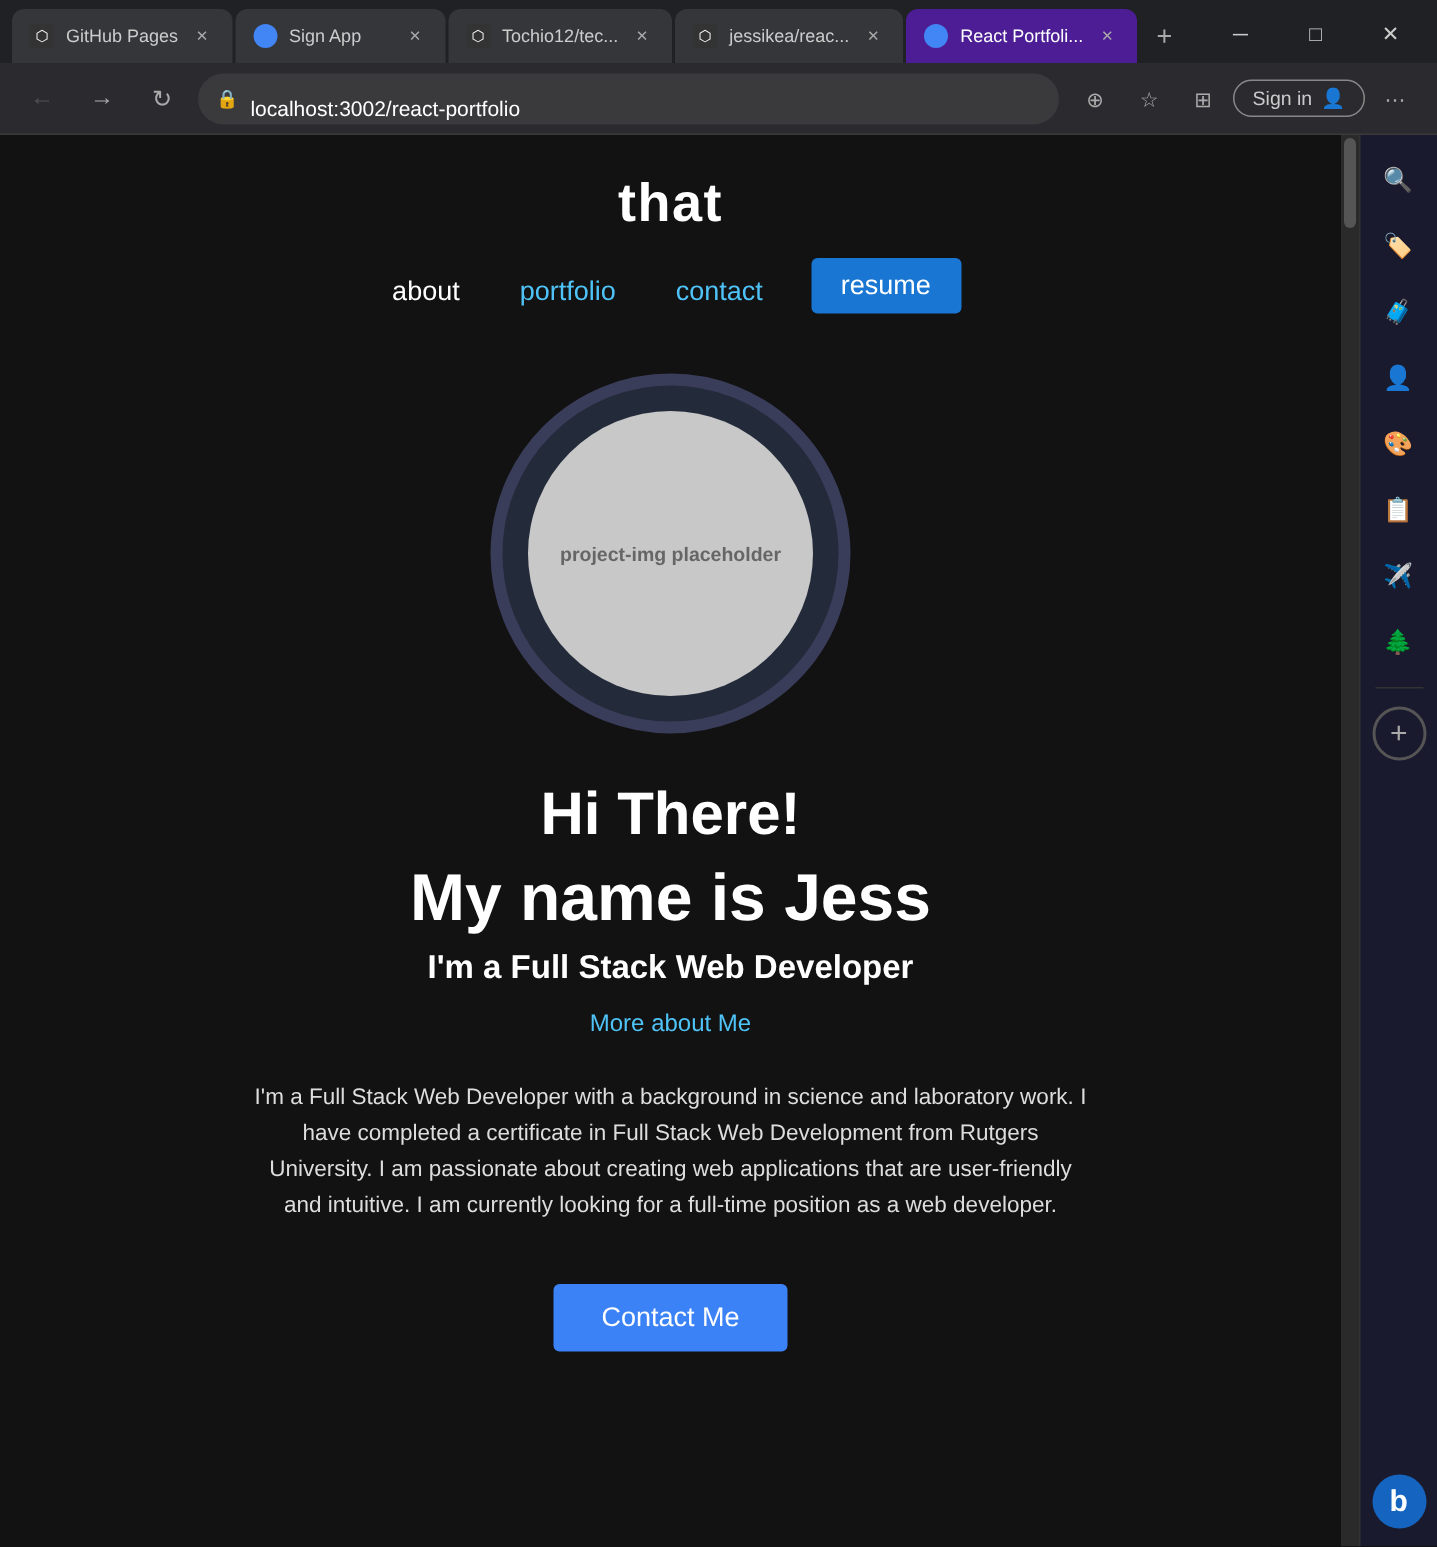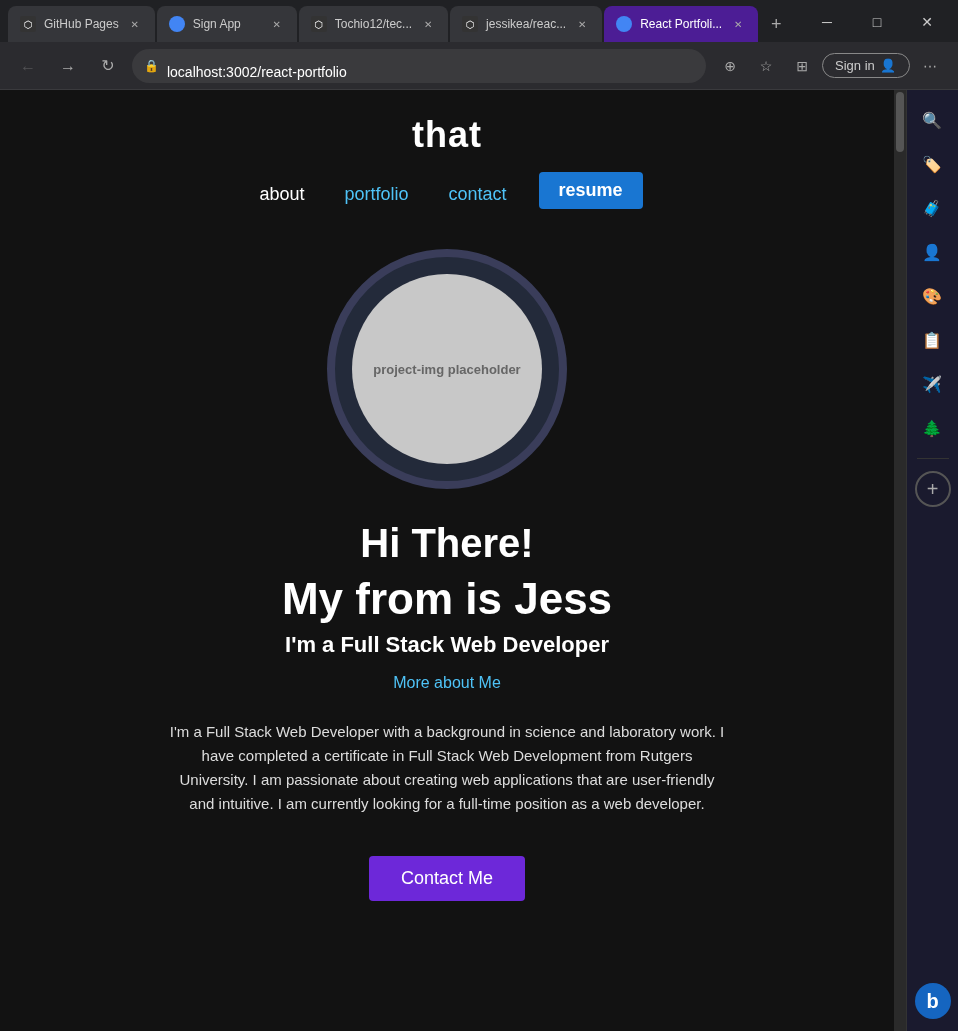--- a/index.html
+++ b/index.html
@@ -31,36 +31,36 @@
     .browser-content { display: flex; flex: 1; overflow: hidden; }
 
     
     .page { flex: 1; background: #121212; overflow-y: auto; display: flex; flex-direction: column; align-items: center; }
 
     .site-nav { display: flex; flex-direction: column; align-items: center; padding: 24px 0 8px; width: 100%; }
     .site-title { font-size: 36px; font-weight: bold; color: #fff; letter-spacing: 1px; margin-bottom: 16px; }
     .nav-links { display: flex; gap: 24px; align-items: flex-end; }
     .nav-link { color: #4fc3f7; text-decoration: none; font-size: 18px; cursor: pointer; padding: 4px 8px; }
     .nav-link.active { color: #fff; }
-    .nav-resume { background: #1976d2; color: #fff; border: none; border-radius: 4px; padding: 8px 20px; font-size: 18px; cursor: pointer; font-weight: bold; }
+    .nav-resume { background: #1976d2; color: #fff; border: none; border-radius: 4px; padding: 8px 20px; font-size: 18px; cursor: pointer; }
 
     .hero { display: flex; flex-direction: column; align-items: center; padding: 32px 0 16px; }
 
     .profile-circle-outer { width: 240px; height: 240px; border-radius: 50%; border: 8px solid #3a3d5a; background: #232a3a; display: flex; align-items: center; justify-content: center; margin-bottom: 32px; }
     .profile-circle-inner { width: 190px; height: 190px; border-radius: 50%; background: #c8c8c8; display: flex; align-items: center; justify-content: center; }
     .placeholder-text { color: #666; font-size: 13px; font-weight: bold; }
 
     .greeting { font-size: 40px; font-weight: bold; color: #fff; text-align: center; margin-bottom: 8px; }
     .name-line { font-size: 44px; font-weight: bold; color: #fff; text-align: center; margin-bottom: 8px; }
     .subtitle { font-size: 22px; font-weight: bold; color: #fff; text-align: center; margin-bottom: 16px; }
     .more-link { color: #4fc3f7; font-size: 16px; text-decoration: none; margin-bottom: 28px; cursor: pointer; }
 
     .bio-text { max-width: 600px; text-align: center; font-size: 15px; line-height: 1.6; color: #ddd; margin-bottom: 40px; padding: 0 20px; }
 
-    .contact-btn { background: #6d28d9; color: #fff; border: none; border-radius: 4px; padding: 12px 32px; font-size: 18px; cursor: pointer; margin-bottom: 40px; }
+    .contact-btn { background: #3b82f6; color: #fff; border: none; border-radius: 4px; padding: 12px 32px; font-size: 18px; cursor: pointer; margin-bottom: 40px; }
 
     
     .bing-sidebar { width: 52px; background: #1a1a2e; border-left: 1px solid #333; display: flex; flex-direction: column; align-items: center; padding: 12px 0; gap: 8px; }
     .bing-icon { width: 36px; height: 36px; border-radius: 50%; display: flex; align-items: center; justify-content: center; cursor: pointer; font-size: 18px; }
     .bing-divider { width: 32px; height: 1px; background: #333; margin: 4px 0; }
     .bing-main { background: #1565c0; width: 36px; height: 36px; border-radius: 50%; display: flex; align-items: center; justify-content: center; font-size: 20px; font-weight: bold; color: #fff; cursor: pointer; }
     .bing-add { width: 36px; height: 36px; border-radius: 50%; border: 2px solid #555; display: flex; align-items: center; justify-content: center; color: #aaa; font-size: 20px; cursor: pointer; }
 
     .scrollbar-track { width: 12px; background: #2a2a2a; }
     .scrollbar-thumb { width: 8px; margin: 2px; height: 60px; background: #555; border-radius: 4px; }
@@ -139,21 +139,21 @@
       </div>
 
       <div class="hero">
         <div class="profile-circle-outer">
           <div class="profile-circle-inner">
             <span class="placeholder-text">project-img placeholder</span>
           </div>
         </div>
 
         <div class="greeting">Hi There!</div>
-        <div class="name-line">My from is Jess</div>
+        <div class="name-line">My name is Jess</div>
         <div class="subtitle">I'm a Full Stack Web Developer</div>
 
         <a class="more-link">More about Me</a>
 
         <p class="bio-text">I'm a Full Stack Web Developer with a background in science and laboratory work. I have completed a certificate in Full Stack Web Development from Rutgers University. I am passionate about creating web applications that are user-friendly and intuitive. I am currently looking for a full-time position as a web developer.</p>
 
         <button class="contact-btn">Contact Me</button>
       </div>
 
     </div>

